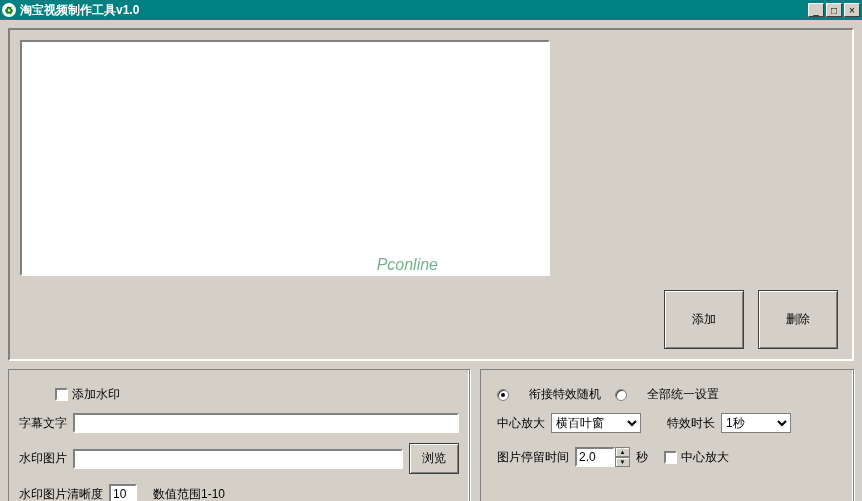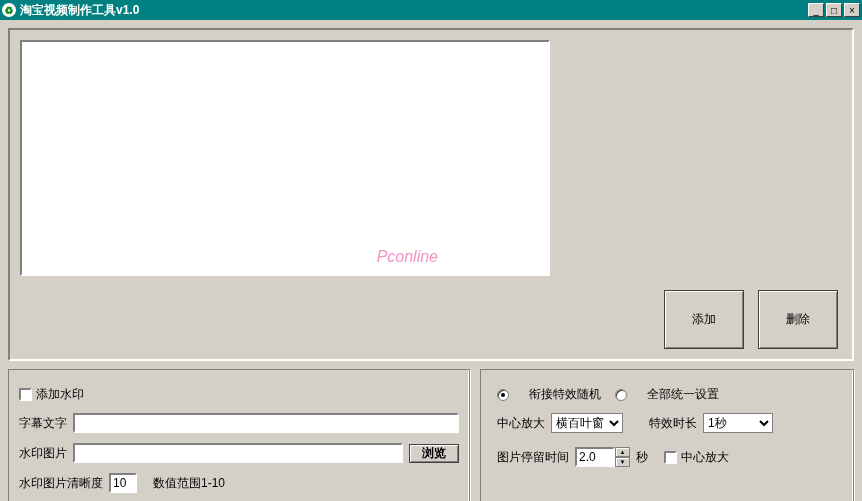--- a/index.html
+++ b/index.html
@@ -56,22 +56,22 @@
   background: #fff;
   border: 2px solid;
   border-color: #808080 #fff #fff #808080;
   width: 530px;
   height: 236px;
   position: relative;
 }
 .watermark-logo {
   position: absolute;
   right: 110px;
-  bottom: 8px;
-  color: #ec4899;
+  bottom: 0;
+  color: #15803d;
   font-style: italic;
   font-size: 16px;
   font-family: Arial, sans-serif;
   opacity: 0.6;
   pointer-events: none;
 }
 .btn {
   background: #d4d0c8;
   border: 1px solid #404040;
   box-shadow: inset 1px 1px 0 #fff, inset -1px -1px 0 #808080;
@@ -103,21 +103,21 @@
   padding: 1px 2px;
   height: 20px;
 }
 select.sel {
   border: 1px solid #808080;
   background: #fff;
   font-family: inherit;
   font-size: 12px;
   height: 20px;
 }
-.checkbox { display: flex; align-items: center; gap: 4px; }
+.checkbox { display: flex; align-items: center; gap: 4px; margin-left: 36px; }
 .checkbox .box {
   width: 13px; height: 13px;
   background: #fff;
   border: 2px solid;
   border-color: #808080 #fff #fff #808080;
 }
 .radio { display: flex; align-items: center; gap: 20px; }
 .radio .dot {
   width: 12px; height: 12px;
   border-radius: 50%;
@@ -137,21 +137,21 @@
 .spinbtns { display: flex; flex-direction: column; }
 .spinbtn {
   width: 15px; height: 10px;
   background: #d4d0c8;
   border: 1px solid #808080;
   box-shadow: inset 1px 1px 0 #fff;
   font-size: 6px;
   display: flex; align-items: center; justify-content: center;
   cursor: pointer;
 }
-.small-btn { min-width: 50px; padding: 0 8px; font-weight: bold; }
+.small-btn { min-width: 50px; padding: 6px 8px; }
 </style>
 </head>
 <body>
 
 <div class="titlebar">
   <div class="icon">♻</div>
   <div class="title">淘宝视频制作工具v1.0</div>
   <div class="winbtns">
     <div class="winbtn">_</div>
     <div class="winbtn">□</div>
@@ -201,21 +201,21 @@
           <div class="dot checked"></div>
           <span>衔接特效随机</span>
         </div>
         <div class="radio" style="margin-left:8px">
           <div class="dot"></div>
           <span>全部统一设置</span>
         </div>
       </div>
       <div class="formrow" style="margin-left:6px">
         <label class="fld">中心放大</label>
-        <select class="sel" style="width:72px"><option>横百叶窗</option></select>
+        <select class="sel" style="width:90px"><option>横百叶窗</option></select>
         <label class="fld" style="margin-left:20px">特效时长</label>
         <select class="sel" style="width:70px"><option>1秒</option></select>
       </div>
       <div class="formrow" style="margin-left:6px; margin-top:14px">
         <label class="fld">图片停留时间</label>
         <div class="spinner">
           <input type="text" class="tb" value="2.0" style="">
           <div class="spinbtns">
             <div class="spinbtn">▲</div>
             <div class="spinbtn">▼</div>

